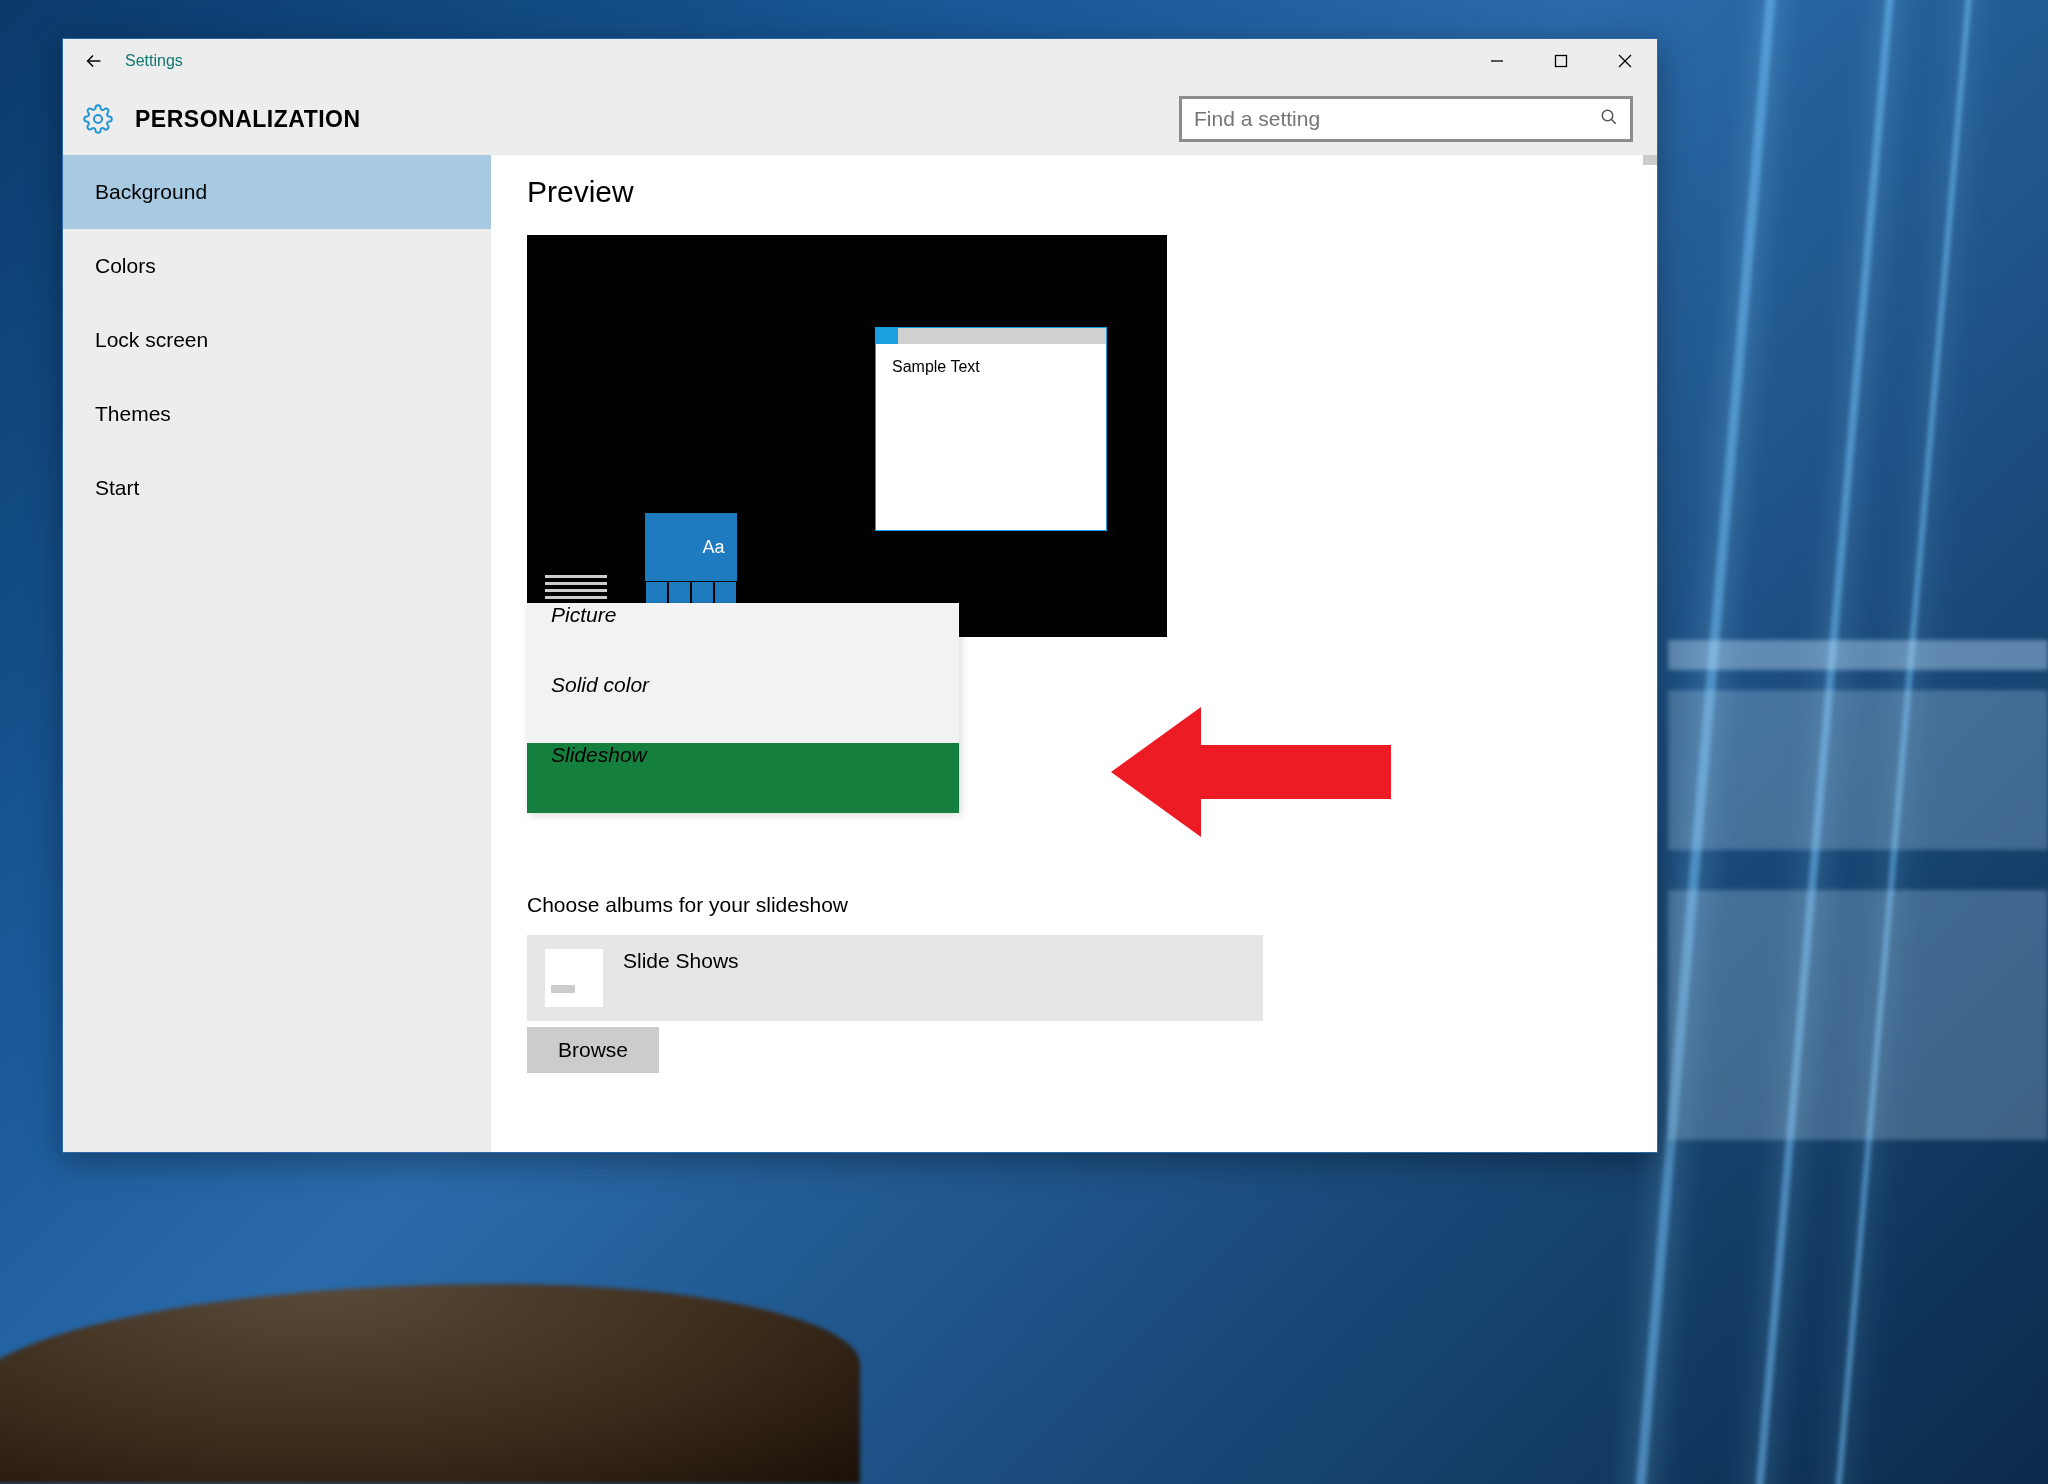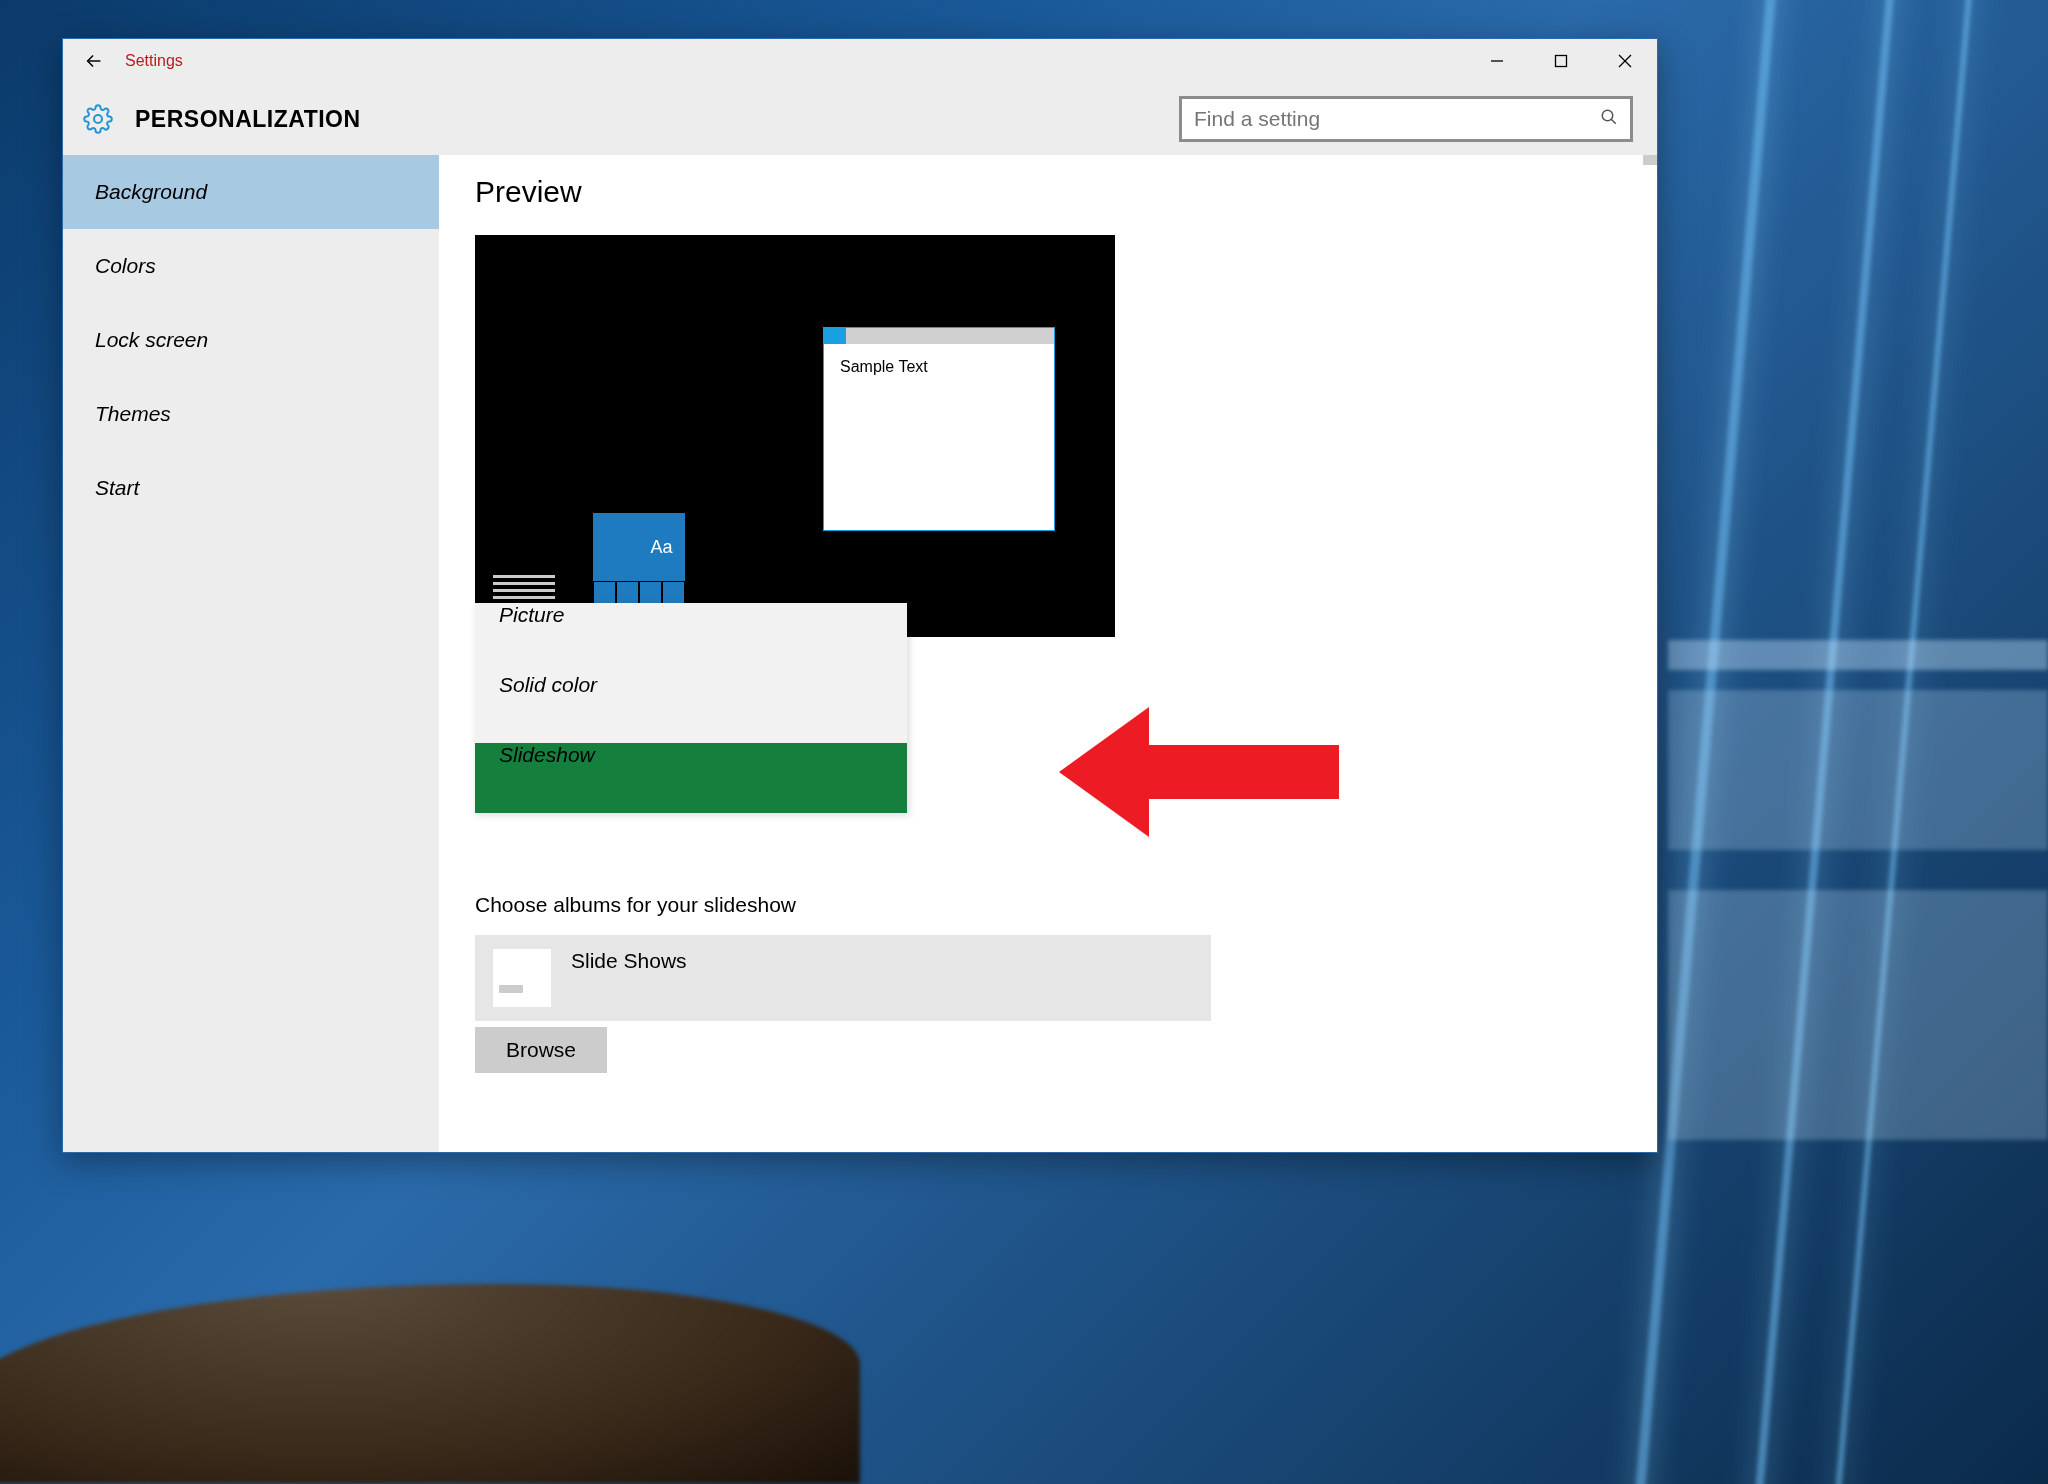--- a/index.html
+++ b/index.html
@@ -29,34 +29,34 @@
   width: 1596px; height: 1115px;
   background: #fff;
   border: 1px solid #2a6aaa;
   box-shadow: 0 8px 32px rgba(0,0,0,0.35);
   display: flex;
   flex-direction: column;
 }
 .titlebar { height: 44px; background: #ededed; display: flex; align-items: center; }
 .back-btn { width: 62px; height: 44px; display: flex; align-items: center; justify-content: center; cursor: pointer; }
 .back-btn svg { stroke: #000; }
-.title-text { font-size: 16px; color: #b91c1c; }
+.title-text { font-size: 16px; color: #0f766e; }
 .title-spacer { flex: 1; }
 .win-btn { width: 64px; height: 44px; display: flex; align-items: center; justify-content: center; cursor: pointer; }
 
 .header-row { height: 72px; background: #ededed; display: flex; align-items: center; padding-left: 20px; gap: 22px; }
 .gear { width: 30px; height: 30px; color: #2196d3; }
 .cat-title { font-size: 23px; font-weight: 600; letter-spacing: 0.5px; }
 .header-spacer { flex: 1; }
 .search-wrap { width: 454px; height: 46px; margin-right: 24px; border: 3px solid #8c8c8c; display: flex; align-items: center; padding: 0 12px; background: #fff; }
 .search-input { flex: 1; border: none; outline: none; font-size: 21px; color: #701a75; background: transparent; }
 .search-icon { width: 18px; height: 18px; color: #555; }
 
 .body-row { flex: 1; display: flex; background: #fff; position: relative; }
-.sidebar { width: 376px; background: #ededed; font-style: italic; }
+.sidebar { width: 428px; background: #ededed; }
 .side-item { height: 74px; display: flex; align-items: center; padding-left: 32px; font-size: 21px; color: #000; cursor: pointer; }
 .side-item.active { background: #a7c9e1; }
 
 .content { flex: 1; padding: 20px 36px 0 36px; overflow: hidden; position: relative; }
 .section-title { font-size: 30px; font-weight: 400; margin-bottom: 26px; }
 
 .preview-monitor { width: 640px; height: 402px; background: #000; position: relative; }
 .taskbar-mock { position: absolute; left: 18px; bottom: 10px; display: flex; flex-direction: column; gap: 4px; }
 .task-line { width: 62px; height: 3px; background: #ccc; }
 .tile-block { position: absolute; left: 118px; bottom: 10px; width: 92px; }

